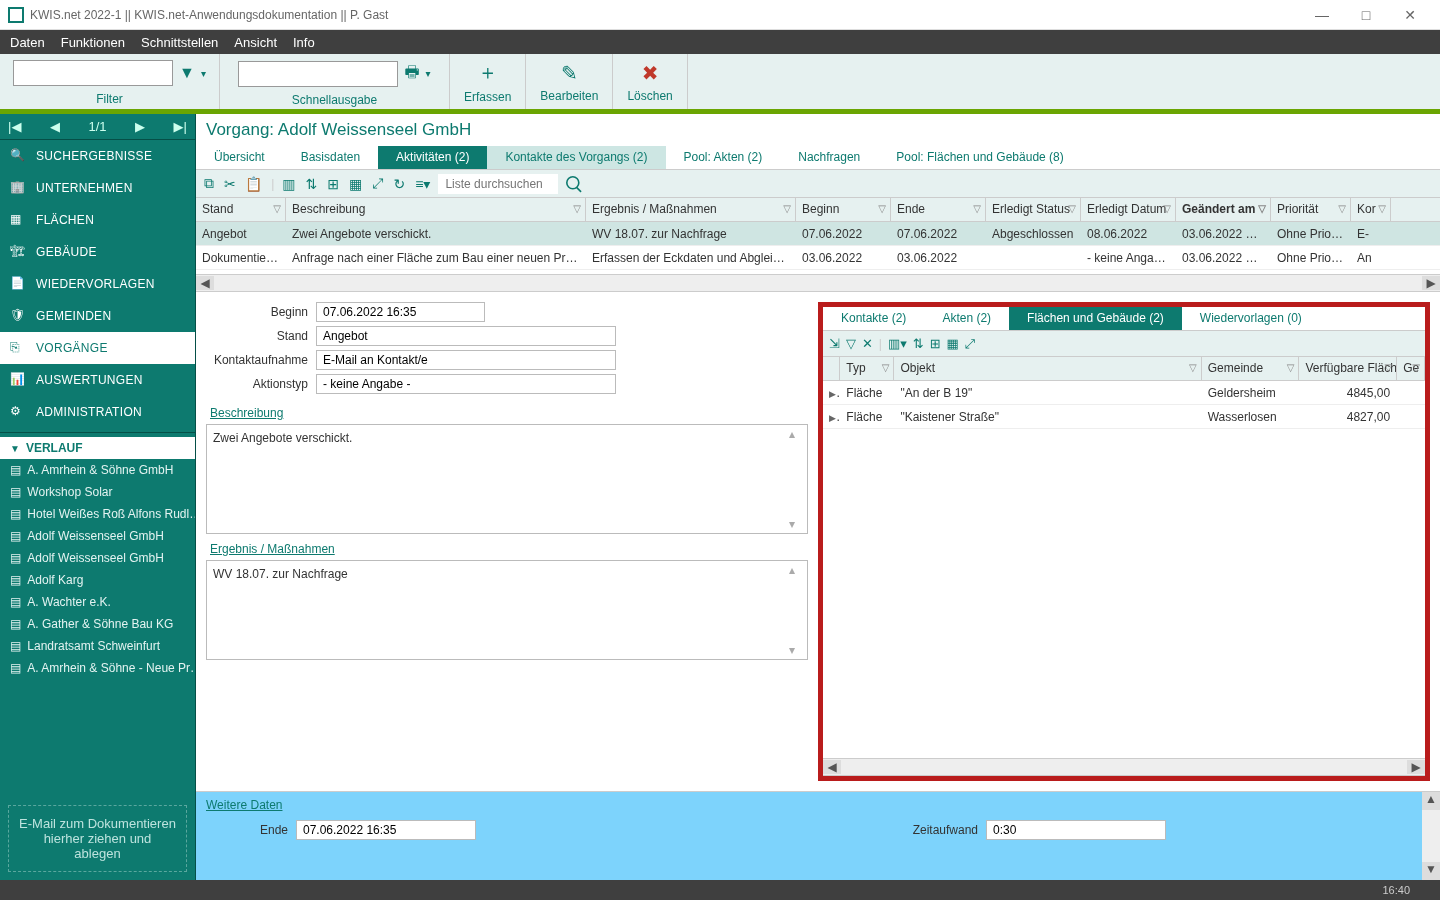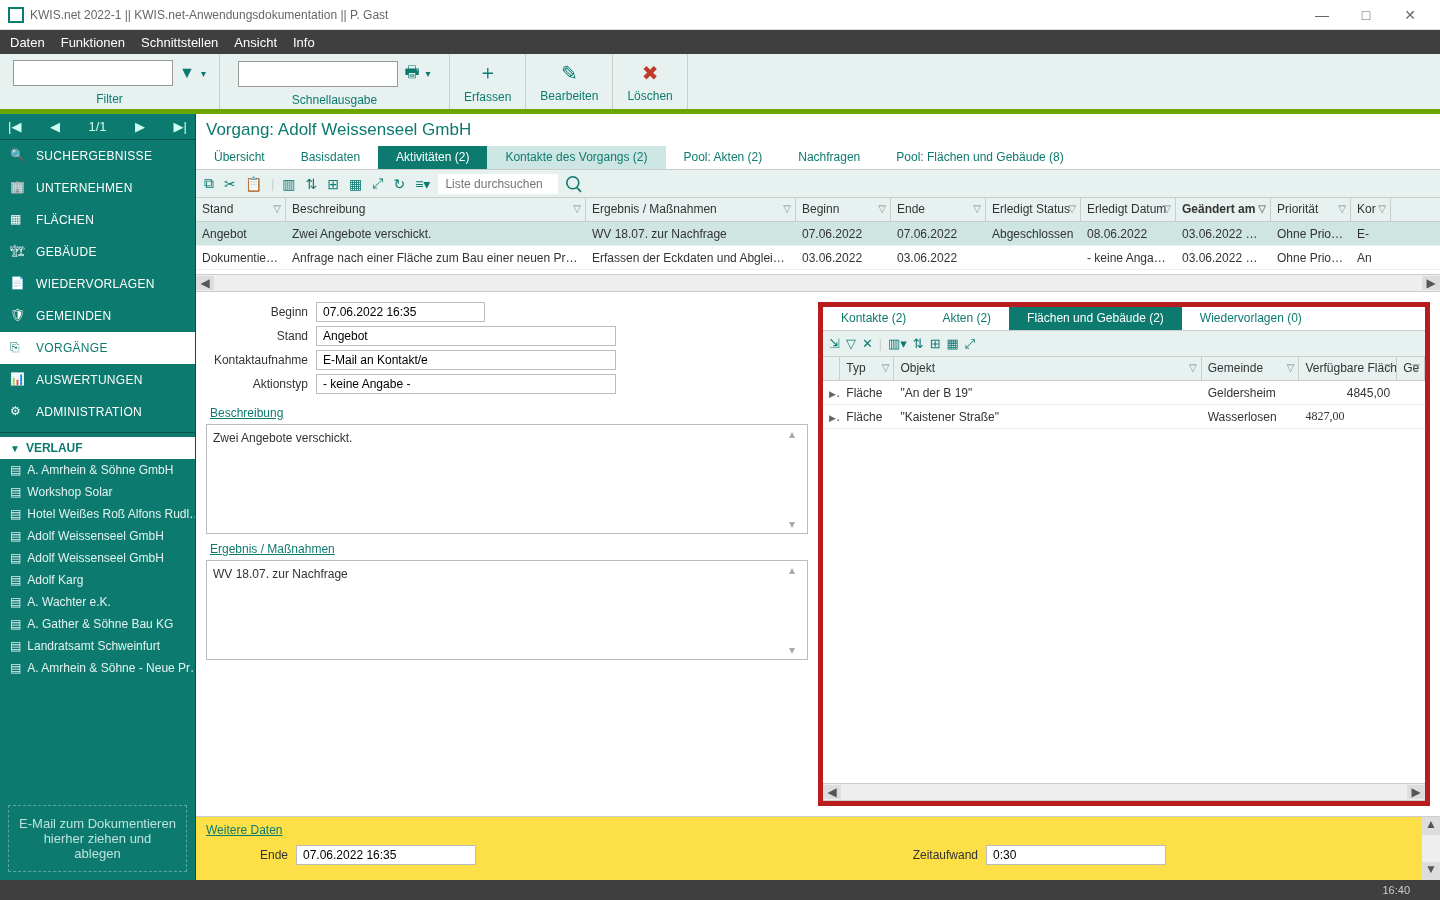--- a/index.html
+++ b/index.html
@@ -67,21 +67,21 @@
 .tarea .sb { position: absolute; right: 2px; top: 2px; bottom: 2px; width: 16px; display: flex; flex-direction: column; justify-content: space-between; color: #aaa; }
 
 .pane-right { border: 5px solid #b91c1c; display: flex; flex-direction: column; flex: 1; min-height: 0; }
 .subtabs { display: flex; height: 24px; background: #fff; border-bottom: 1px solid #ccc; }
 .subtabs .tab { font-size: 12px; }
 .sub-tb { height: 26px; background: #e6f1f0; display: flex; align-items: center; gap: 6px; padding: 0 6px; border-bottom: 1px solid #ccc; }
 .sub-tb .ico { color: #0d7a6f; font-size: 13px; }
 .sub-grid-body { flex: 1; overflow: hidden; }
 .tri { color: #666; font-size: 9px; padding-right:4px;}
 
-.footer { height: 64px; border-top: 1px solid #ccc; padding: 6px 10px; background: #fde047; position:relative;}
+.footer { height: 89px; border-top: 1px solid #ccc; padding: 6px 10px; background: #7dd3fc; position:relative;}
 .footer .sec-label { margin: 0 0 8px; }
 .footer .form-row input { flex: 0 0 180px; }
 .vscroll-outer { position:absolute; right:0; top:0; bottom:0; width:18px; background:#eee; display:flex; flex-direction:column;}
 .vscroll-outer .ar { height:18px; text-align:center; background:#ddd; color:#555;}
 .vscroll-outer .track {flex:1;}
 
 .status { height: 20px; background: #3f3f3f; color: #ccc; display: flex; align-items: center; justify-content: flex-end; padding: 0 30px; font-size: 11px; }
 </style>
 </head>
 <body>
@@ -375,21 +375,21 @@
                 <div class="gc" style="width: 350px;">"An der B 19"</div>
                 <div class="gc" style="width: 110px;">Geldersheim</div>
                 <div class="gc" style="width: 110px; text-align: right;">4845,00</div>
                 <div class="gc" style="width: 30px;"></div>
               </div>
               <div class="grid-row">
                 <div class="gc" style="width: 18px;"><span class="tri">▶</span></div>
                 <div class="gc" style="width: 60px;">Fläche</div>
                 <div class="gc" style="width: 350px;">"Kaistener Straße"</div>
                 <div class="gc" style="width: 110px;">Wasserlosen</div>
-                <div class="gc" style="width: 110px; text-align: left; font-family: Liberation Serif, serif;">4827,00</div>
+                <div class="gc" style="width: 110px; text-align: right;">4827,00</div>
                 <div class="gc" style="width: 30px;"></div>
               </div>
             </div>
           <div class="hscroll">
             <div class="ar">◀</div>
               <div class="track"></div>
               <div class="ar">▶</div>
           </div>
         </div>
       </div>

